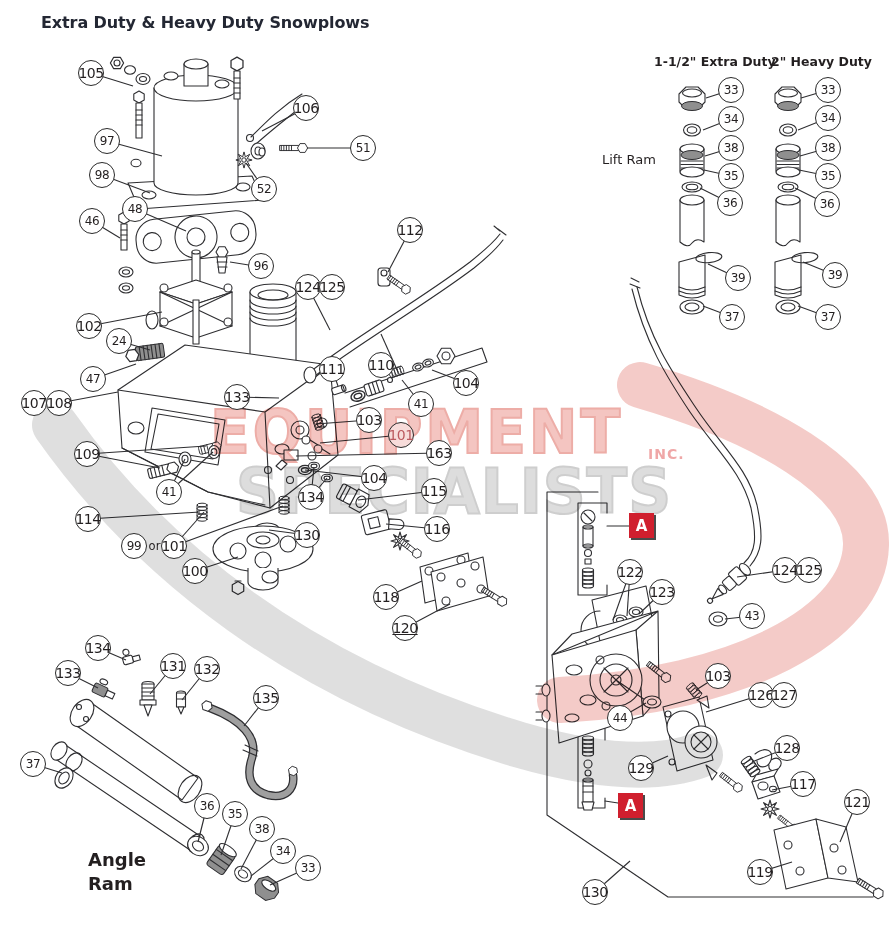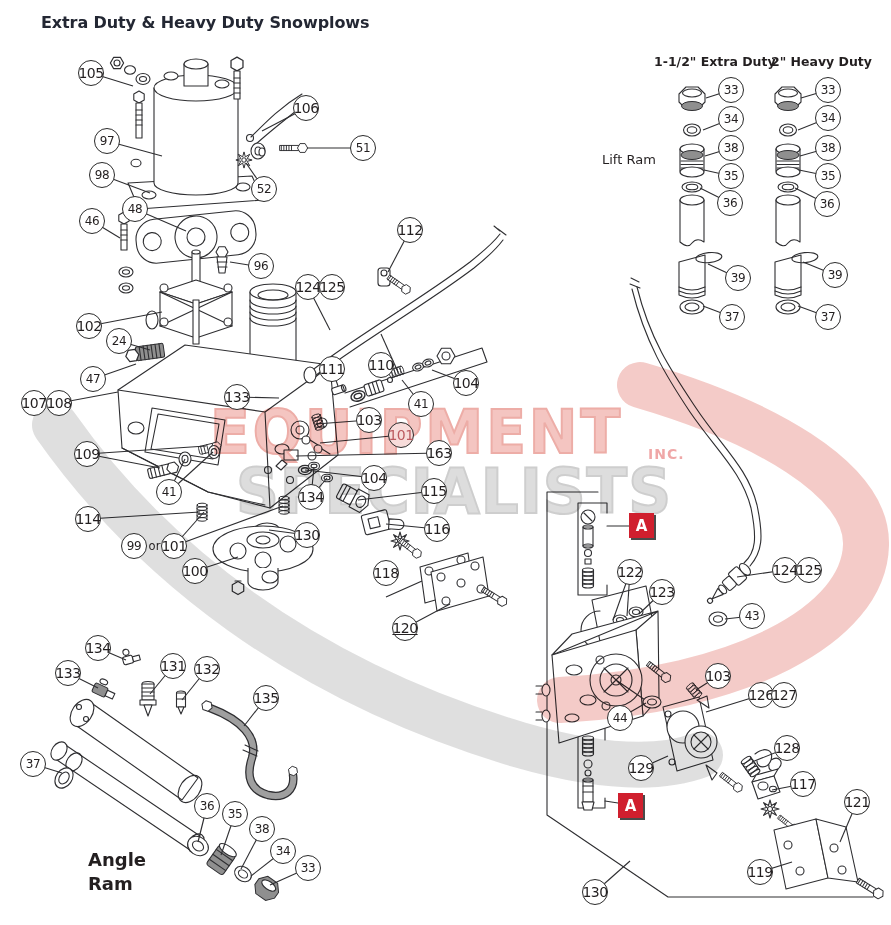--- a/index.html
+++ b/index.html
@@ -617,21 +617,21 @@
       <div class="balloon" style="left: 156px; top: 479px;">41</div>
       <div class="balloon three" style="left: 361px; top: 465px;">104</div>
       <div class="balloon three" style="left: 298px; top: 484px;">134</div>
       <div class="balloon three" style="left: 421px; top: 478px;">115</div>
       <div class="balloon three" style="left: 75px; top: 506px;">114</div>
       <div class="balloon three" style="left: 424px; top: 516px;">116</div>
       <div class="balloon" style="left: 121px; top: 533px;">99</div>
       <div class="balloon three" style="left: 161px; top: 533px;">101</div>
       <div class="balloon three" style="left: 294px; top: 522px;">130</div>
       <div class="balloon three" style="left: 182px; top: 558px;">100</div>
-      <div class="balloon three" style="left: 373px; top: 560px;">118</div>
+      <div class="balloon three" style="left: 373px; top: 584px;">118</div>
       <div class="balloon three" style="left: 392px; top: 615px; text-decoration: underline;">120</div>
       <div class="balloon" style="left: 718px; top: 77px;">33</div>
       <div class="balloon" style="left: 718px; top: 106px;">34</div>
       <div class="balloon" style="left: 718px; top: 135px;">38</div>
       <div class="balloon" style="left: 718px; top: 163px;">35</div>
       <div class="balloon" style="left: 717px; top: 190px;">36</div>
       <div class="balloon" style="left: 725px; top: 265px;">39</div>
       <div class="balloon" style="left: 719px; top: 304px;">37</div>
       <div class="balloon" style="left: 815px; top: 77px;">33</div>
       <div class="balloon" style="left: 815px; top: 105px;">34</div>

